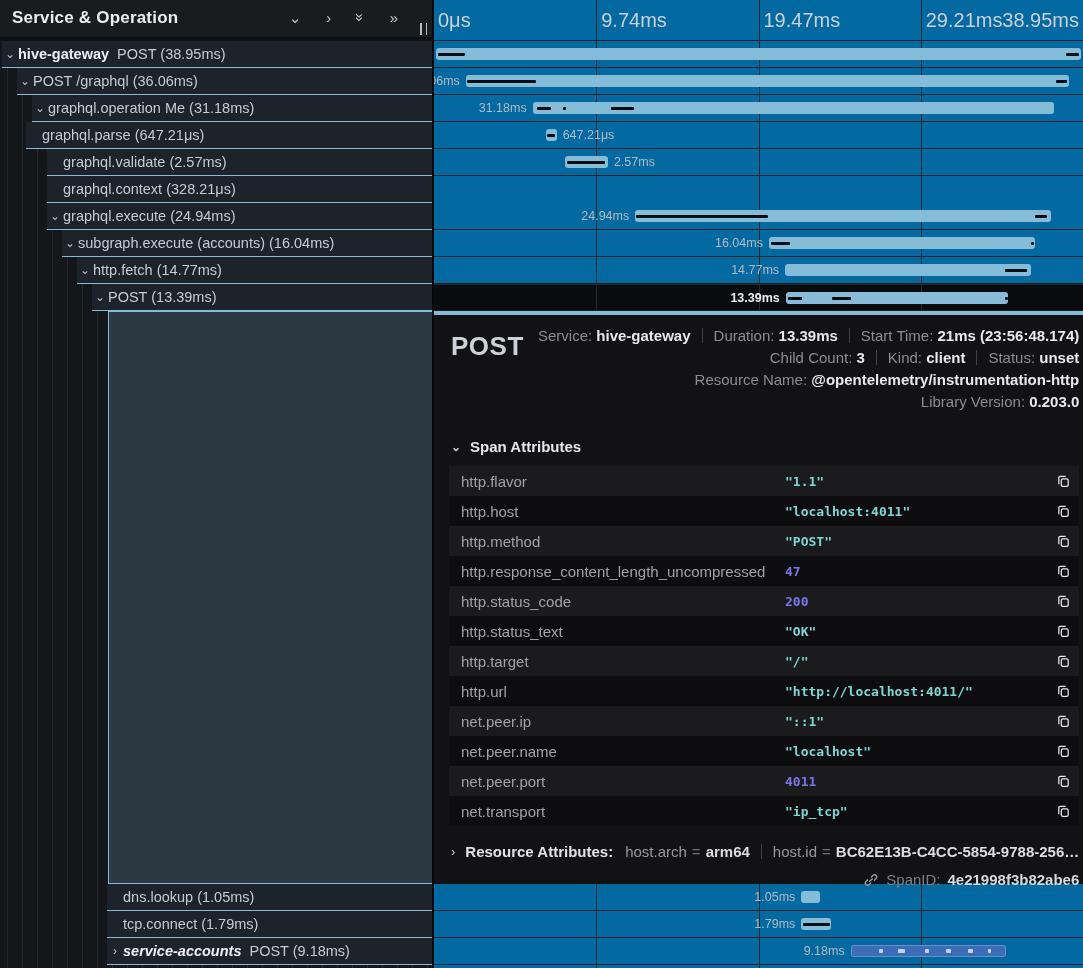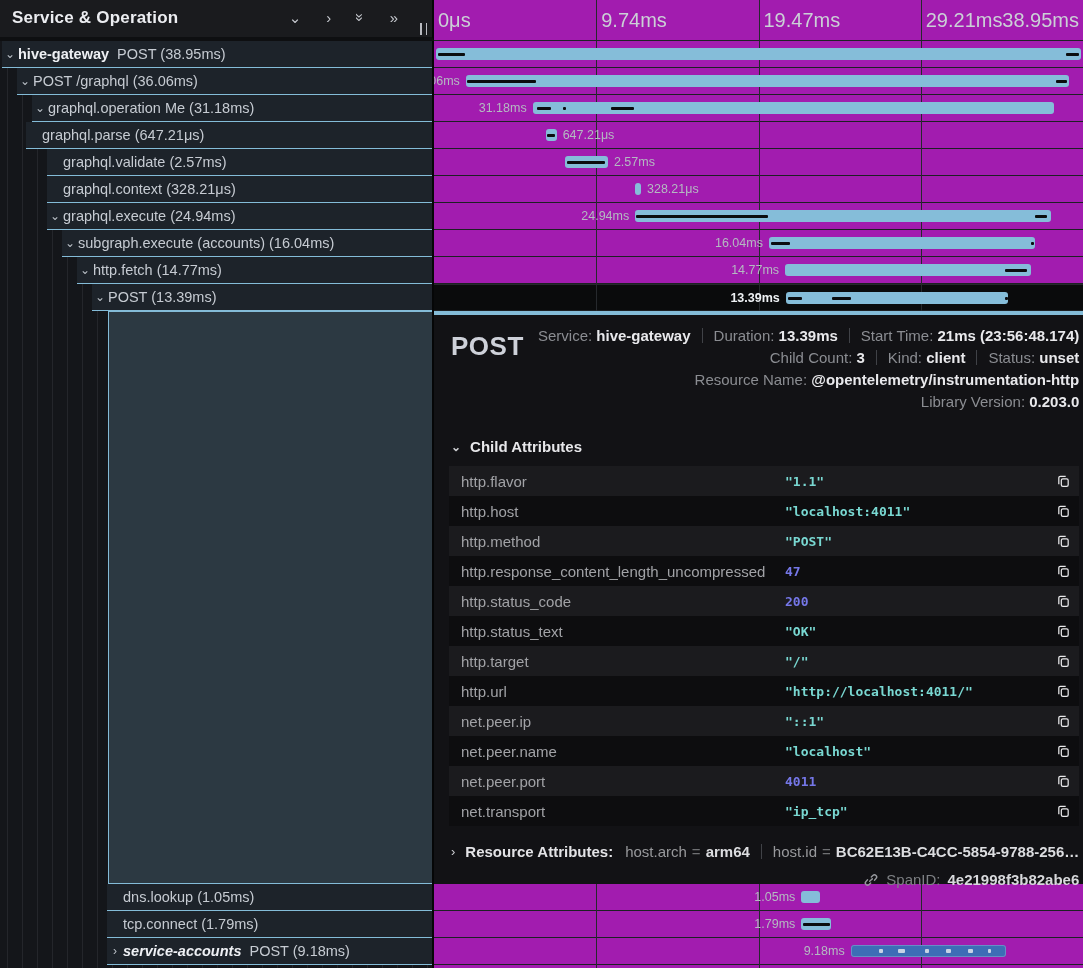--- a/index.html
+++ b/index.html
@@ -1,17 +1,17 @@
 <!DOCTYPE html>
 <html><head>
 <meta charset="utf-8">
 <style>
   * { margin:0; padding:0; box-sizing:border-box; }
   body { background:#000; font-family:"Liberation Sans", sans-serif; }
-  .app { position:relative; width:1083px; height:968px; overflow:hidden; background:#a21caf; }
+  .app { position:relative; width:1083px; height:968px; overflow:hidden; background:#0369a1; }
 
   
   .grid-layer { position:absolute; left:434px; top:0; width:649px; height:100%; z-index:2; pointer-events:none; }
   .grid-line { position:absolute; top:0; bottom:0; width:1px; background:#26292d; }
 
   
   .header-row { display:flex; height:41px; }
   .left-header { position:relative; width:434px; flex:none; background:#1a1b1e; border-right:2px solid #050607;
                  border-bottom:4px solid #0e0f11; display:flex; align-items:center; padding:0 14px 2px 12px; }
   .panel-title { font-size:17px; font-weight:600; color:#ecedf1; letter-spacing:.2px; flex:1; }
@@ -184,24 +184,20 @@
           <span class="bar-label" style="left: calc(26.8% + 6px);">2.57ms</span>
         </div>
       </div>
       <div class="span-row">
         <div class="tree-cell">
           <div class="row-content" style="margin-left: 47px;">
             <span class="tree-chevron"></span>
             <span class="op-name">graphql.context (328.21μs)</span>
           </div>
         </div>
-        <div class="tl-cell">
-          <div class="bar light" style="left: 31%; width: 0.9%;"></div>
-          <span class="bar-label" style="left: calc(31.9% + 6px);">328.21μs</span>
-        </div>
       </div>
       <div class="span-row">
         <div class="tree-cell">
           <div class="row-content" style="margin-left: 47px;">
             <span class="tree-chevron">⌄</span>
             <span class="op-name">graphql.execute (24.94ms)</span>
           </div>
         </div>
         <div class="tl-cell">
           <div class="bar light" style="left: 31%; width: 64.1%;"></div>
@@ -259,21 +255,21 @@
         <div class="detail-right">
           <div class="overview">
             <div class="detail-title">POST</div>
             <div class="ov-line"><span class="field-label">Service: </span><span class="field-value">hive-gateway</span><span class="vdiv"></span><span class="field-label">Duration: </span><span class="field-value">13.39ms</span><span class="vdiv"></span><span class="field-label">Start Time: </span><span class="field-value">21ms (23:56:48.174)</span></div>
             <div class="ov-line"><span class="field-label">Child Count: </span><span class="field-value">3</span><span class="vdiv"></span><span class="field-label">Kind: </span><span class="field-value">client</span><span class="vdiv"></span><span class="field-label">Status: </span><span class="field-value">unset</span></div>
             <div class="ov-line"><span class="field-label">Resource Name: </span><span class="field-value">@opentelemetry/instrumentation-http</span></div>
             <div class="ov-line"><span class="field-label">Library Version: </span><span class="field-value">0.203.0</span></div>
           </div>
           <div class="section-head">
             <span class="sec-chevron">⌄</span>
-            <span>Child Attributes</span>
+            <span>Span Attributes</span>
           </div>
           <div class="attr-table">
             <div class="attr-row">
               <div class="attr-key">http.flavor</div>
               <div class="attr-value str">"1.1"</div>
               <div class="copy-btn">
                 <svg width="15" height="16" viewBox="0 0 24 24" fill="none" stroke="#e8e8ea" stroke-width="2" stroke-linejoin="round">
                   <rect x="8.5" y="8.5" width="11" height="12" rx="2.5"></rect>
                   <path d="M15.5 4.5 H7 a2.5 2.5 0 0 0 -2.5 2.5 v10"></path>
                 </svg>

